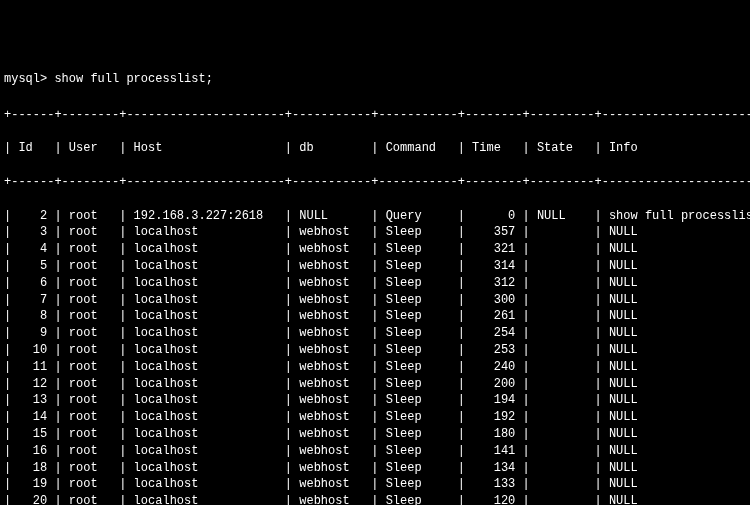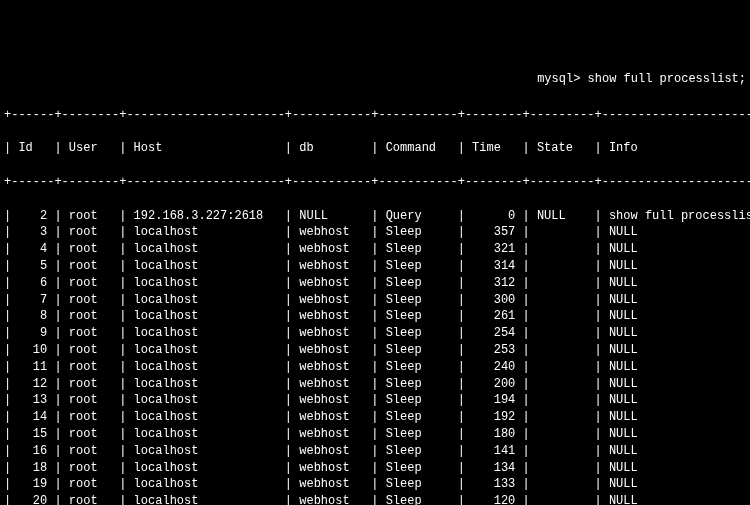--- a/index.html
+++ b/index.html
@@ -1,19 +1,18 @@
 <!DOCTYPE html>
 <html><head>
   <meta charset="utf-8">
   <style>
     * {
       margin: 0;
       padding: 0;
       box-sizing: border-box;
-      text-align: right;
     }
     body {
       background: #000;
       color: #fff;
       font-family: "Courier New", Consolas, monospace;
       font-size: 12px;
       line-height: 1.4;
       padding: 4px;
       white-space: pre;
       width: 750px;

